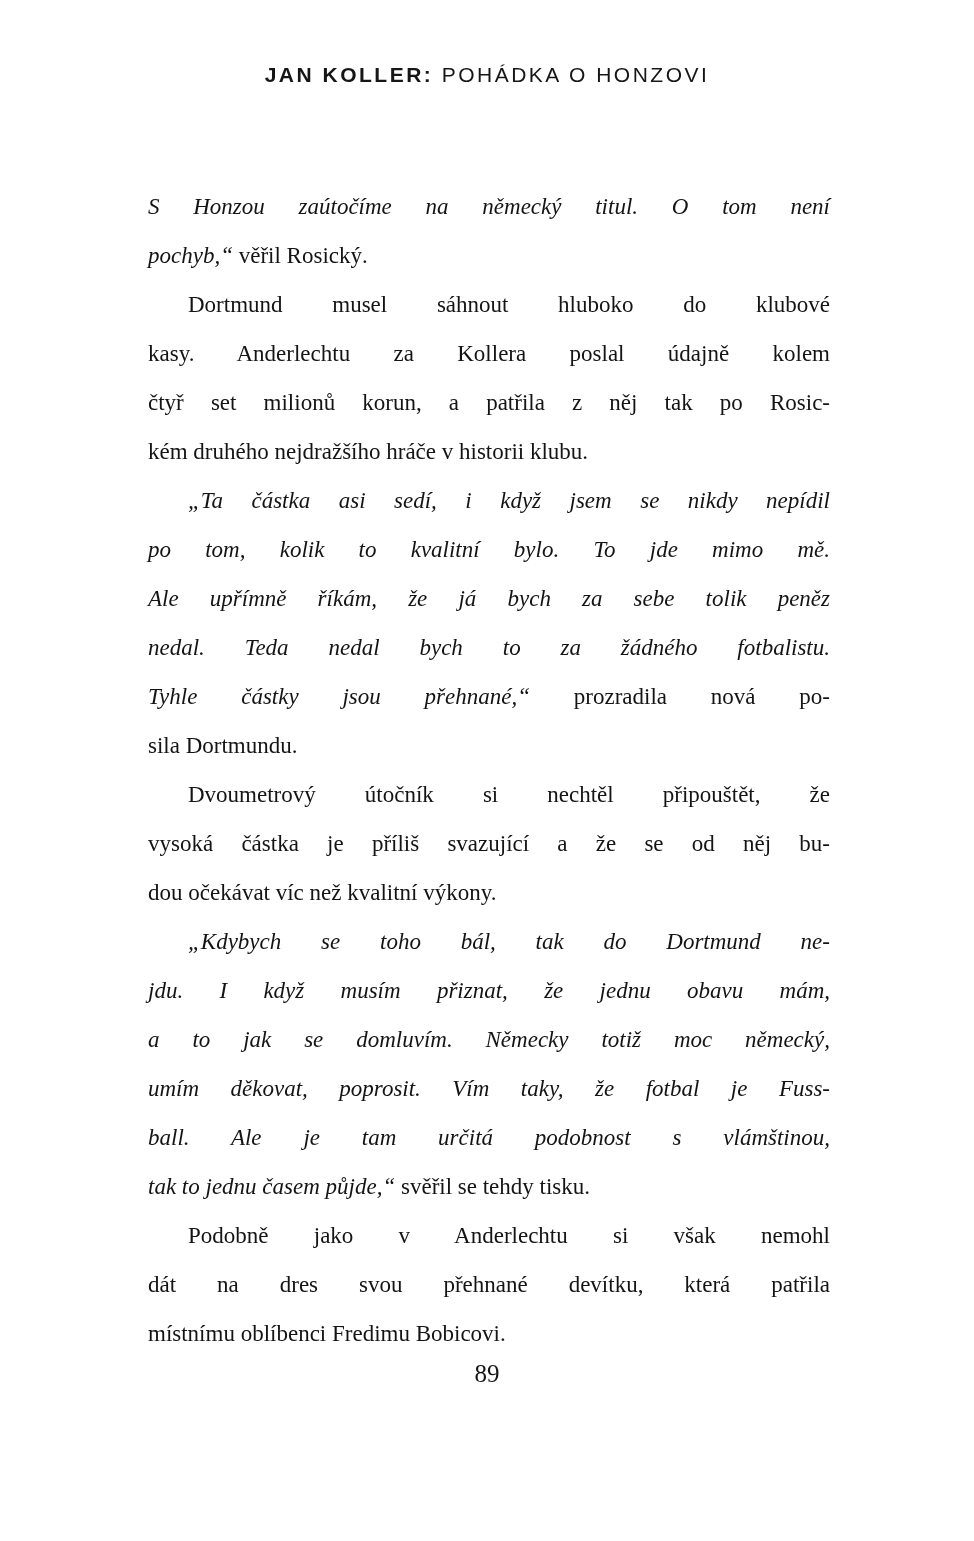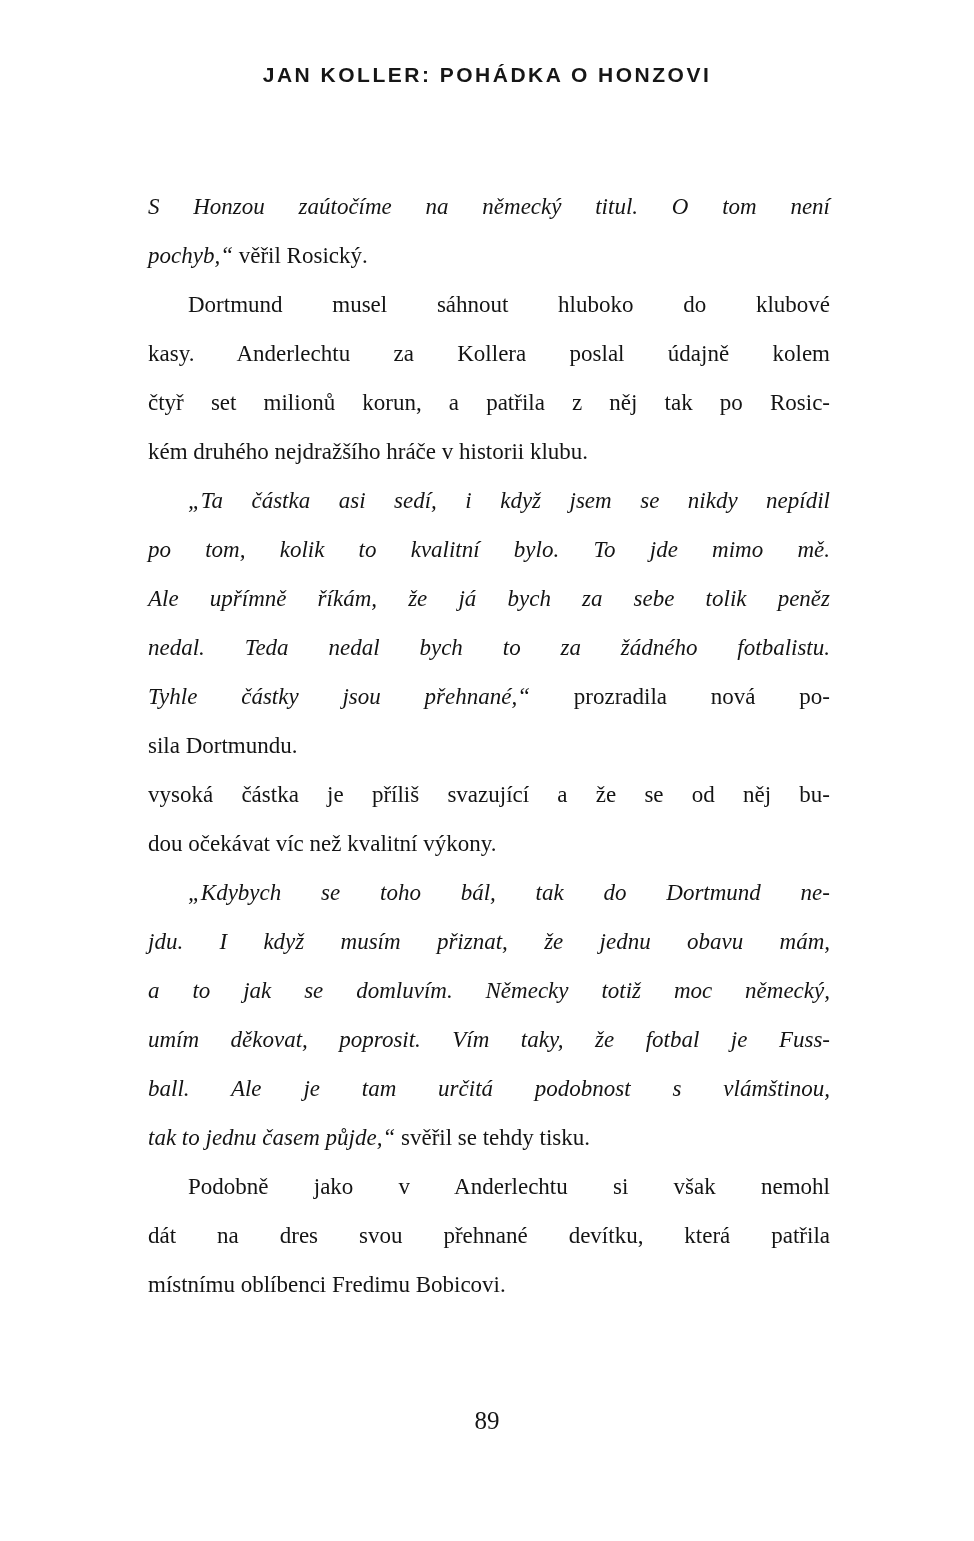--- a/index.html
+++ b/index.html
@@ -25,21 +25,21 @@
     left: 0;
     width: 974px;
     text-align: center;
     font-family: "Liberation Sans", sans-serif;
     font-size: 21px;
     letter-spacing: 2.5px;
     color: #161616;
     white-space: nowrap;
   }
   .running-head .head-bold { font-weight: 700; }
-  .running-head .head-rest { font-weight: 700; }
+  .running-head .head-rest { font-weight: 400; }
   .text-block {
     position: absolute;
     top: 182px;
     left: 148px;
     width: 682px;
   }
   .para { margin: 0; }
   .line {
     font-size: 23px;
     line-height: 49px;
@@ -51,21 +51,21 @@
   }
   .line.last {
     text-align-last: left;
   }
   .line.indent {
     padding-left: 40px;
   }
   .it { font-style: italic; }
   .folio {
     position: absolute;
-    top: 1407px;
+    top: 1360px;
     left: 0;
     width: 974px;
     text-align: center;
     font-size: 25px;
     color: #161616;
   }
 </style>
 </head>
 <body>
 
@@ -88,20 +88,21 @@
       </div>
       <div class="para">
         <div class="line indent"><span class="it">„Ta částka asi sedí, i když jsem se nikdy nepídil</span></div>
         <div class="line"><span class="it">po tom, kolik to kvalitní bylo. To jde mimo mě.</span></div>
         <div class="line"><span class="it">Ale upřímně říkám, že já bych za sebe tolik peněz</span></div>
         <div class="line"><span class="it">nedal. Teda nedal bych to za žádného fotbalistu.</span></div>
         <div class="line"><span class="it">Tyhle částky jsou přehnané,“</span><span> prozradila nová po-</span></div>
         <div class="line last"><span>sila Dortmundu.</span></div>
       </div>
       <div class="para">
+        <div class="line indent"><span>Dvoumetrový útočník si nechtěl připouštět, že</span></div>
         <div class="line"><span>vysoká částka je příliš svazující a že se od něj bu-</span></div>
         <div class="line last"><span>dou očekávat víc než kvalitní výkony.</span></div>
       </div>
       <div class="para">
         <div class="line indent"><span class="it">„Kdybych se toho bál, tak do Dortmund ne-</span></div>
         <div class="line"><span class="it">jdu. I když musím přiznat, že jednu obavu mám,</span></div>
         <div class="line"><span class="it">a to jak se domluvím. Německy totiž moc německý,</span></div>
         <div class="line"><span class="it">umím děkovat, poprosit. Vím taky, že fotbal je Fuss-</span></div>
         <div class="line"><span class="it">ball. Ale je tam určitá podobnost s vlámštinou,</span></div>
         <div class="line last"><span class="it">tak to jednu časem půjde,“</span><span> svěřil se tehdy tisku.</span></div>

